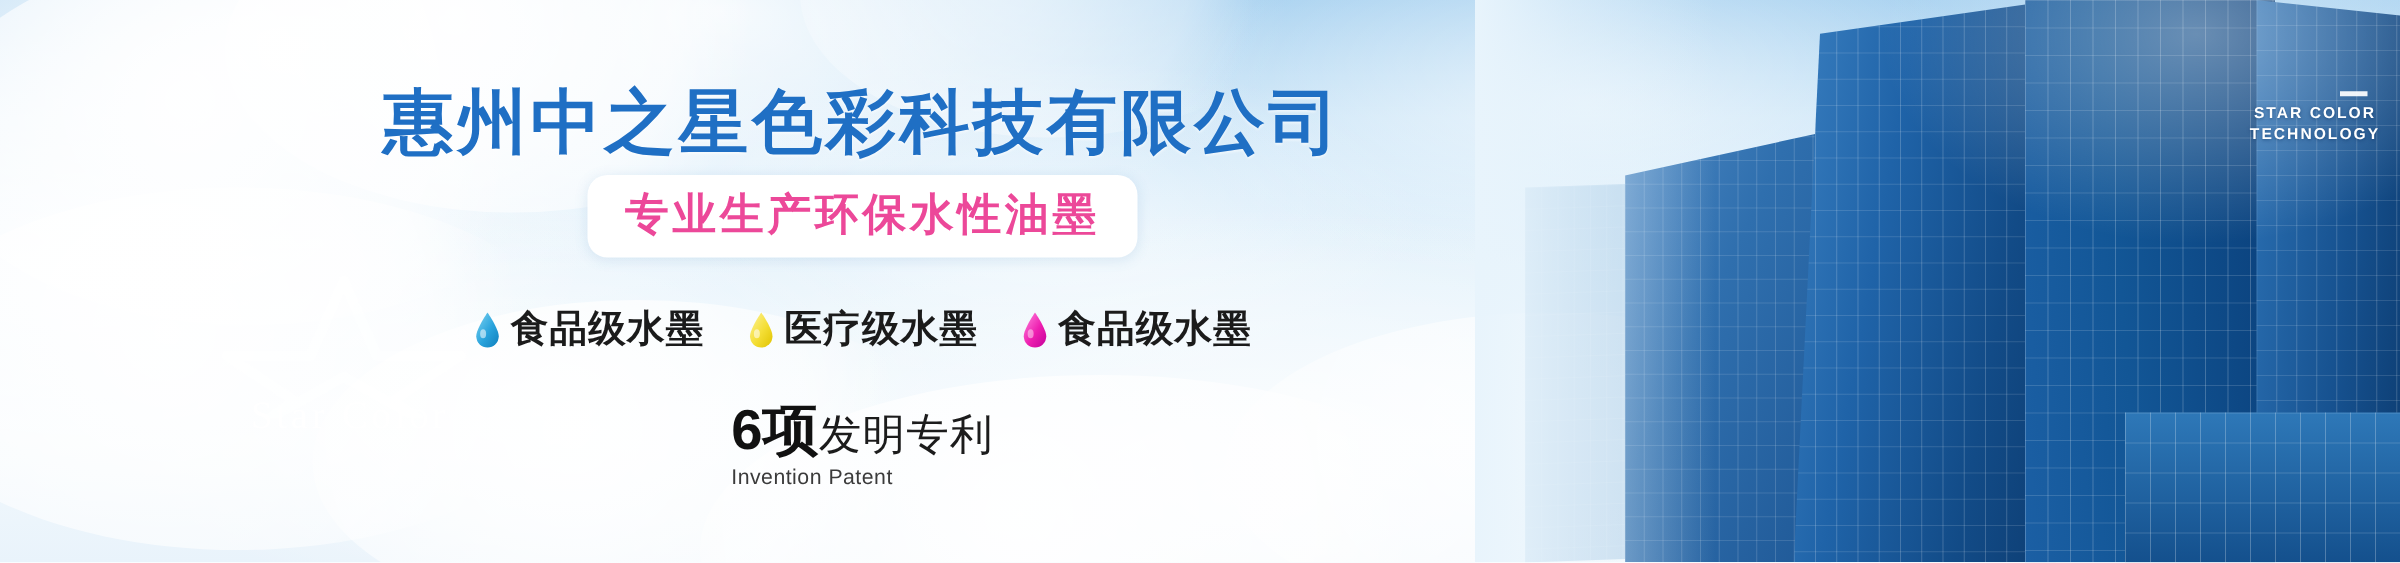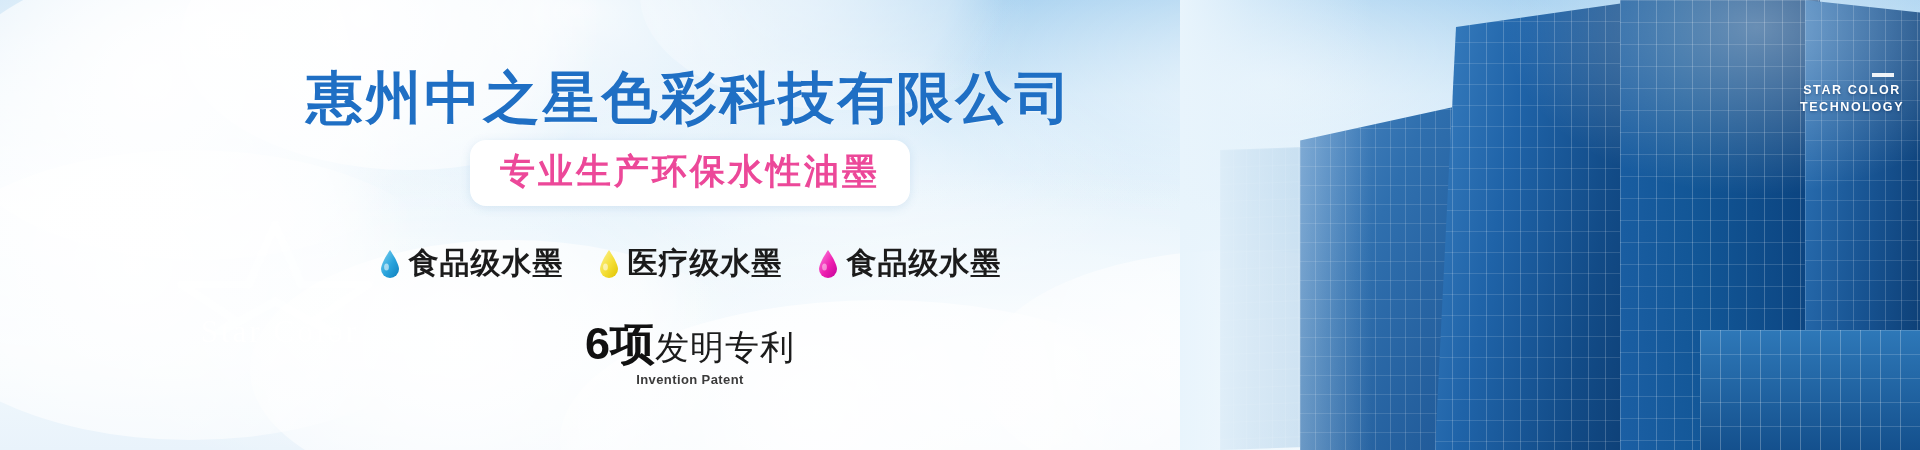--- a/index.html
+++ b/index.html
@@ -254,42 +254,42 @@
   .badges {
     position: absolute;
     left: 0; top: 320px;
     width: 1380px;
     display: flex;
     justify-content: center;
     align-items: flex-start;
     gap: 48px;
   }
   .badge {
-    text-align: center;
+    text-align: left;
   }
   .badge-cn {
     white-space: nowrap;
     line-height: 1.05;
   }
   .badge-strong {
     font-size: 45px;
     font-weight: 700;
     color: #111111;
     letter-spacing: 0px;
   }
   .badge-rest {
     font-size: 34px;
     font-weight: 500;
     color: #1c1c1c;
     letter-spacing: 1px;
   }
   .badge-en {
     margin-top: 5px;
-    font-size: 13px;
-    font-weight: 700;
+    font-size: 17px;
+    font-weight: 400;
     color: #3b3b3b;
     letter-spacing: 0.4px;
     white-space: nowrap;
   }
 </style>
 </head>
 <body>
 
 <div class="banner">
 

